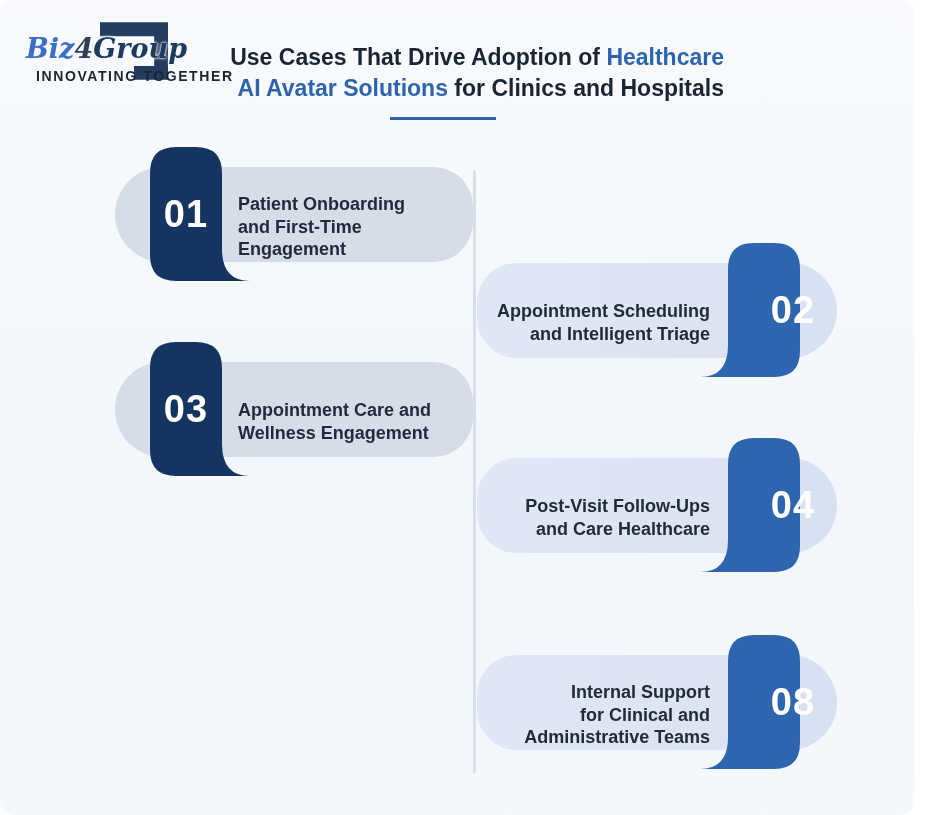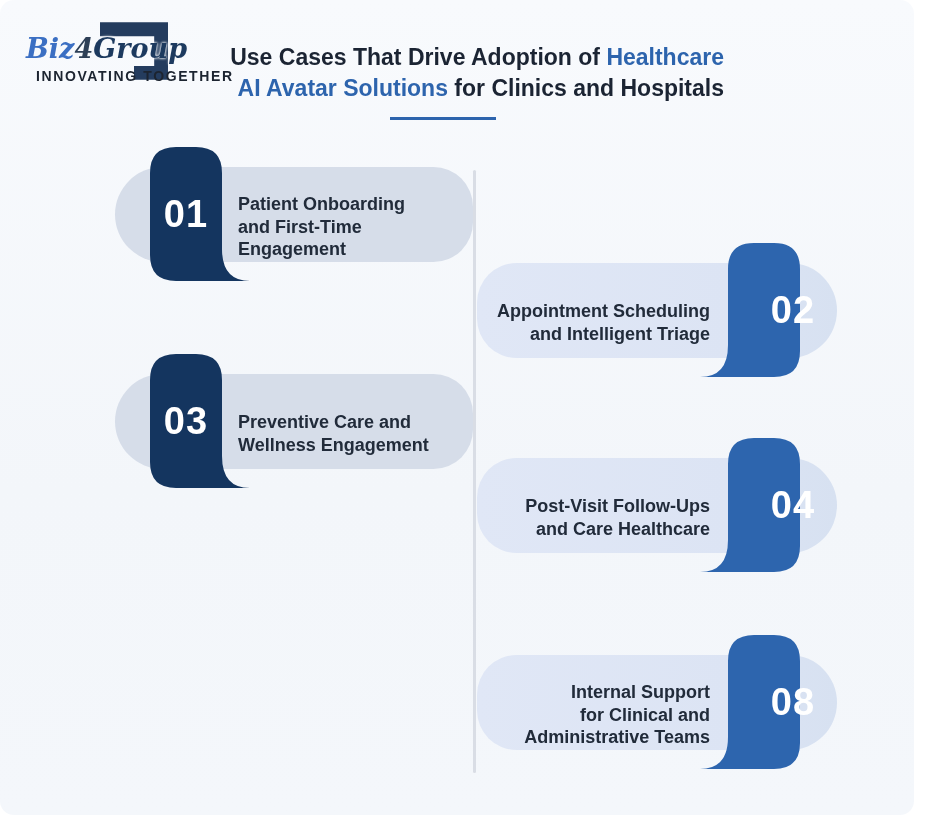--- a/index.html
+++ b/index.html
@@ -84,29 +84,29 @@
     <div class="num-block">
       <svg viewBox="0 0 100 134" preserveAspectRatio="none">
         <path d="M100,26 Q100,0 74,0 L54,0 Q28,0 28,26 L28,102 Q28,134 0,134 L74,134 Q100,134 100,108 Z"></path>
       </svg>
       <span class="num">02</span>
     </div>
     <div class="text">Appointment Scheduling
 and Intelligent Triage</div>
   </div>
 
-  <div class="item left" style="top:374px">
+  <div class="item left" style="top:362px">
     <div class="pill"></div>
     <div class="num-block">
       <svg viewBox="0 0 100 134" preserveAspectRatio="none">
         <path d="M0,26 Q0,0 26,0 L46,0 Q72,0 72,26 L72,102 Q72,134 100,134 L26,134 Q0,134 0,108 Z"></path>
       </svg>
       <span class="num">03</span>
     </div>
-    <div class="text">Preventive Care and
+    <div class="text">Appointment Care and
 Wellness Engagement</div>
   </div>
 
   <div class="item right" style="top:458px">
     <div class="pill"></div>
     <div class="num-block">
       <svg viewBox="0 0 100 134" preserveAspectRatio="none">
         <path d="M100,26 Q100,0 74,0 L54,0 Q28,0 28,26 L28,102 Q28,134 0,134 L74,134 Q100,134 100,108 Z"></path>
       </svg>
       <span class="num">04</span>

